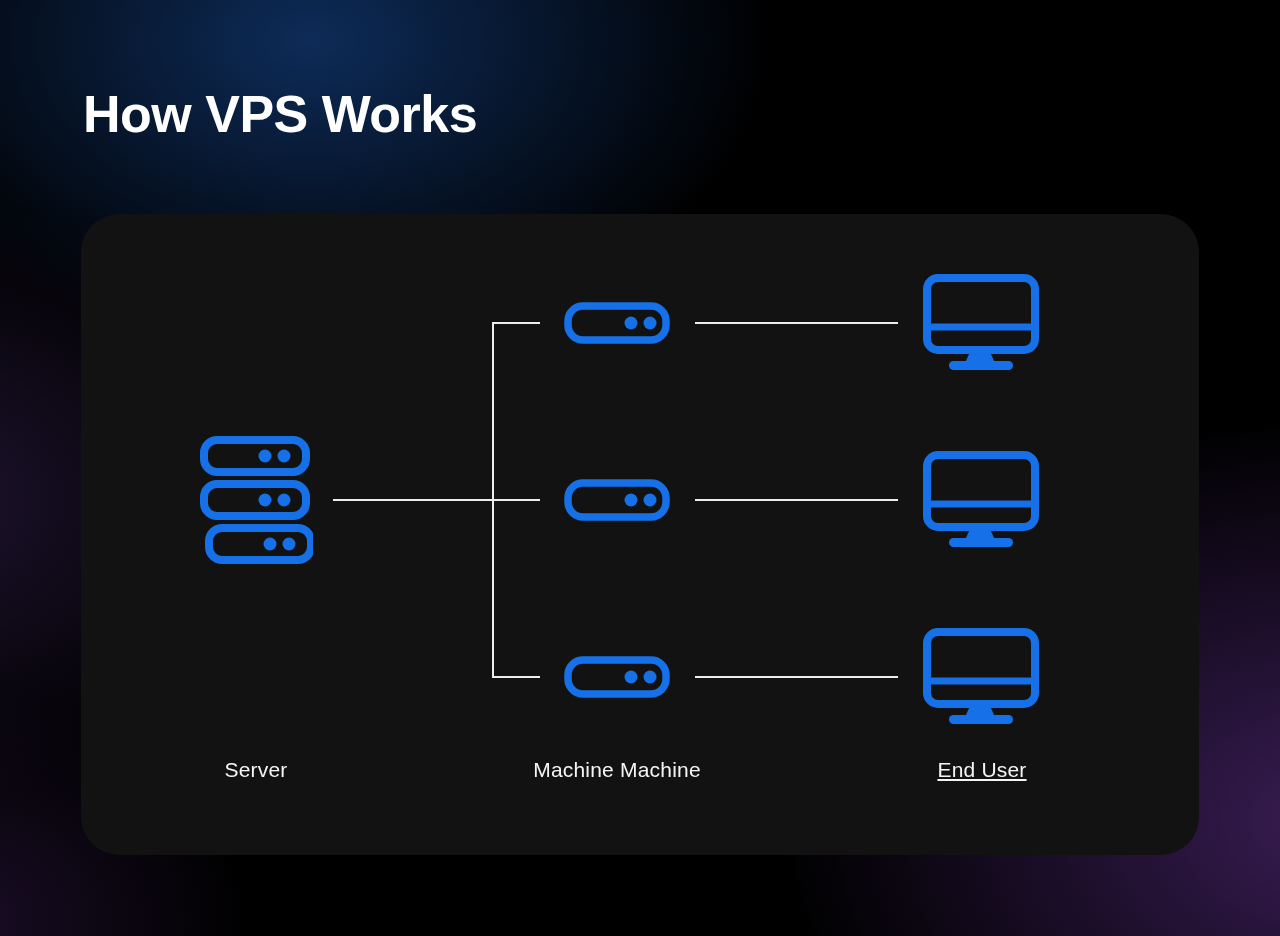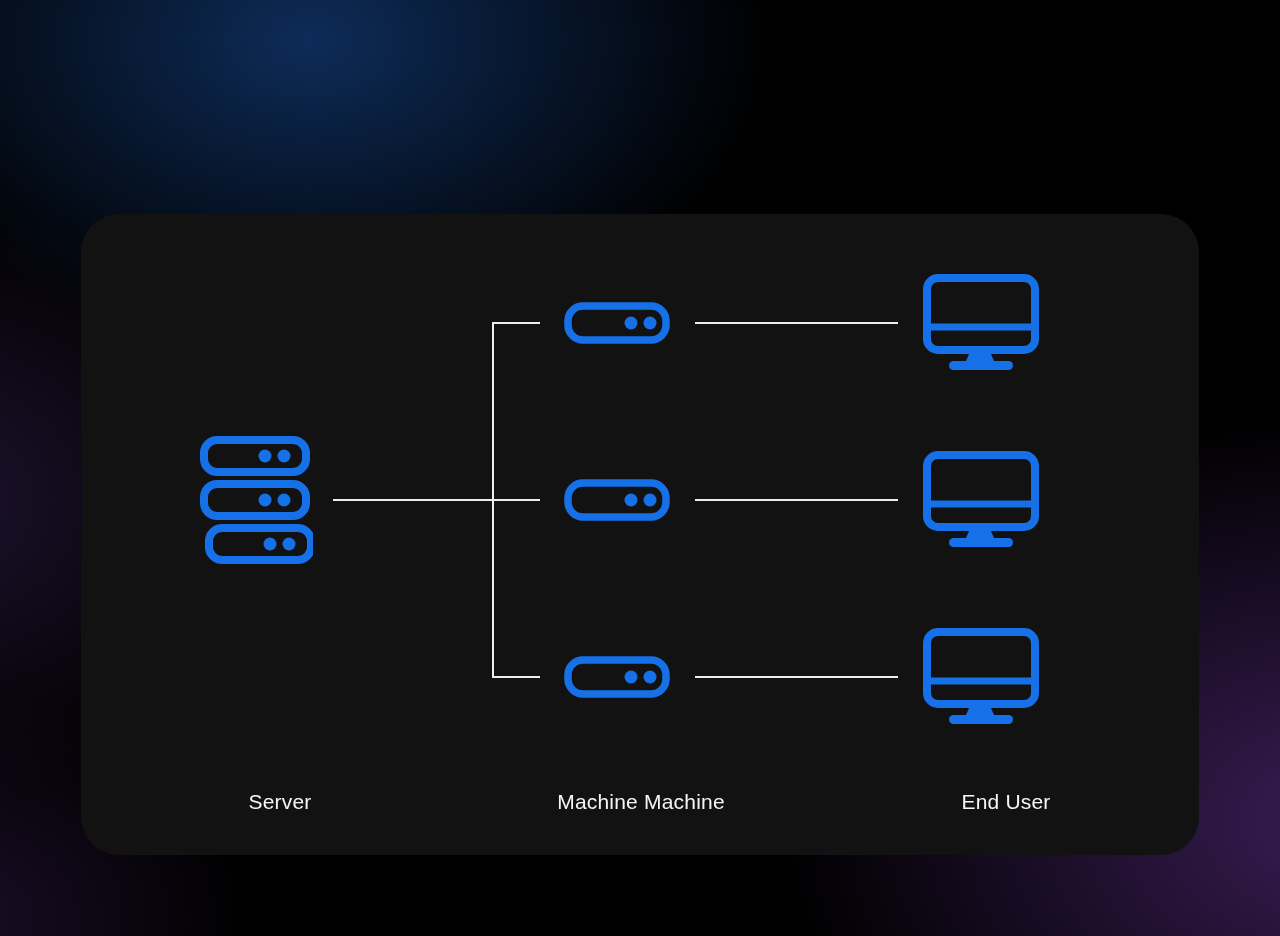--- a/index.html
+++ b/index.html
@@ -39,35 +39,35 @@
     color: var(--accent-blue, #1671E8);
     line-height: 0;
   }
   .node svg { display: block; }
   .connector {
     position: absolute;
     background: var(--connector, #EDEDED);
   }
   .col-label {
     position: absolute;
-    top: 576px;
+    top: 544px;
     transform: translateX(-50%);
     font-size: 21px;
     font-weight: 500;
     letter-spacing: 0.2px;
     color: var(--label-color, #F5F5F5);
     white-space: nowrap;
-    margin-left: 24px;
   }
 </style>
 </head>
 <body>
 
 <div class="page">
 
+  <h1 class="title">How VPS Works</h1>
 
   <div class="card">
 
     <div class="node" style="left:118px; top:221px;">
       <svg width="114" height="130" viewBox="0 0 114 130" fill="none">
         <rect x="5" y="5" width="102" height="32" rx="13" stroke="currentColor" stroke-width="8"></rect>
         <circle cx="66" cy="21" r="6.5" fill="currentColor"></circle>
         <circle cx="85" cy="21" r="6.5" fill="currentColor"></circle>
         <rect x="5" y="49" width="102" height="32" rx="13" stroke="currentColor" stroke-width="8"></rect>
         <circle cx="66" cy="65" r="6.5" fill="currentColor"></circle>
@@ -128,16 +128,16 @@
     <div class="connector" style="left:252px; top:285px; width:207px; height:2px;"></div>
     <div class="connector" style="left:411px; top:108px; width:2px; height:356px;"></div>
     <div class="connector" style="left:411px; top:108px; width:48px; height:2px;"></div>
     <div class="connector" style="left:411px; top:462px; width:48px; height:2px;"></div>
     <div class="connector" style="left:614px; top:108px; width:203px; height:2px;"></div>
     <div class="connector" style="left:614px; top:285px; width:203px; height:2px;"></div>
     <div class="connector" style="left:614px; top:462px; width:203px; height:2px;"></div>
 
     <div class="col-label" style="left:175px;">Server</div>
     <div class="col-label" style="left:536px;">Machine Machine</div>
-    <div class="col-label" style="left:901px;">End User</div>
+    <div class="col-label" style="left:901px;text-decoration:underline;">End User</div>
 
   </div>
 </div>
 
 </body></html>

